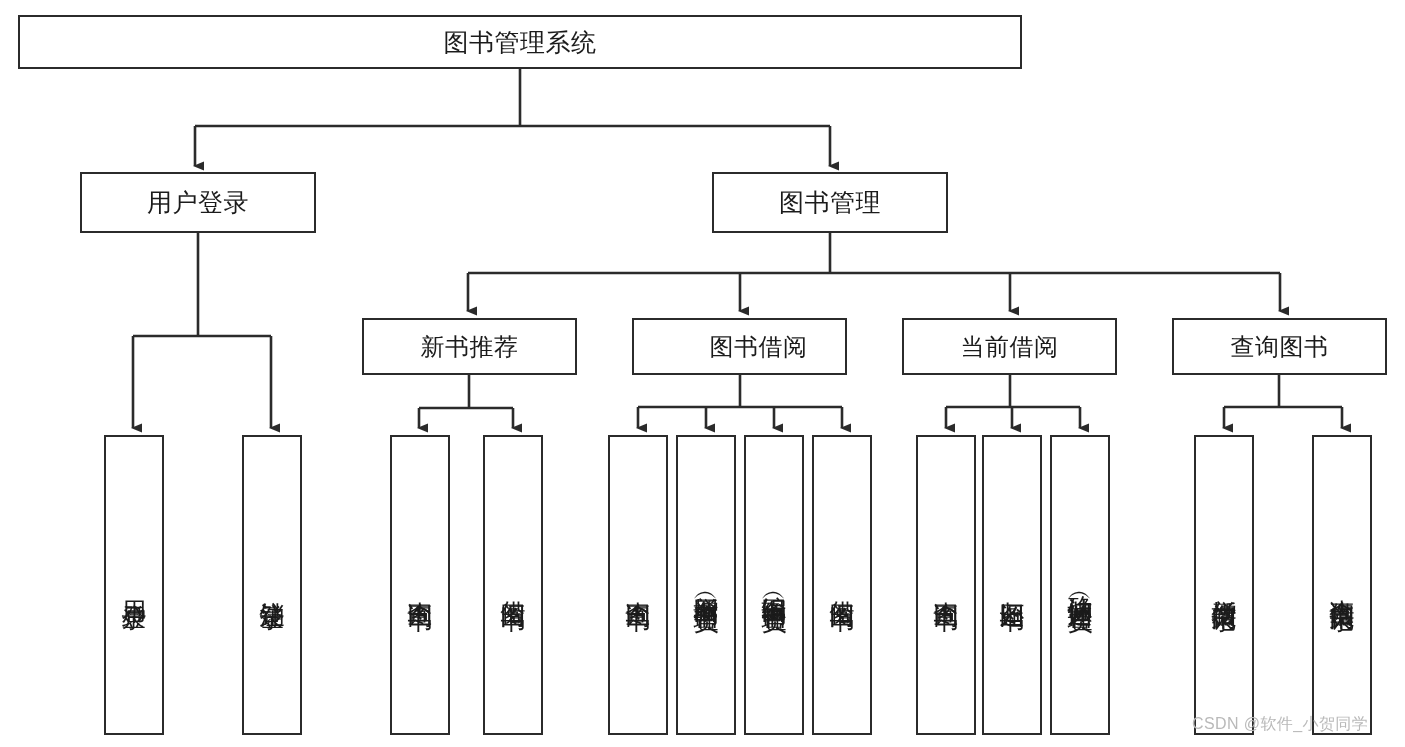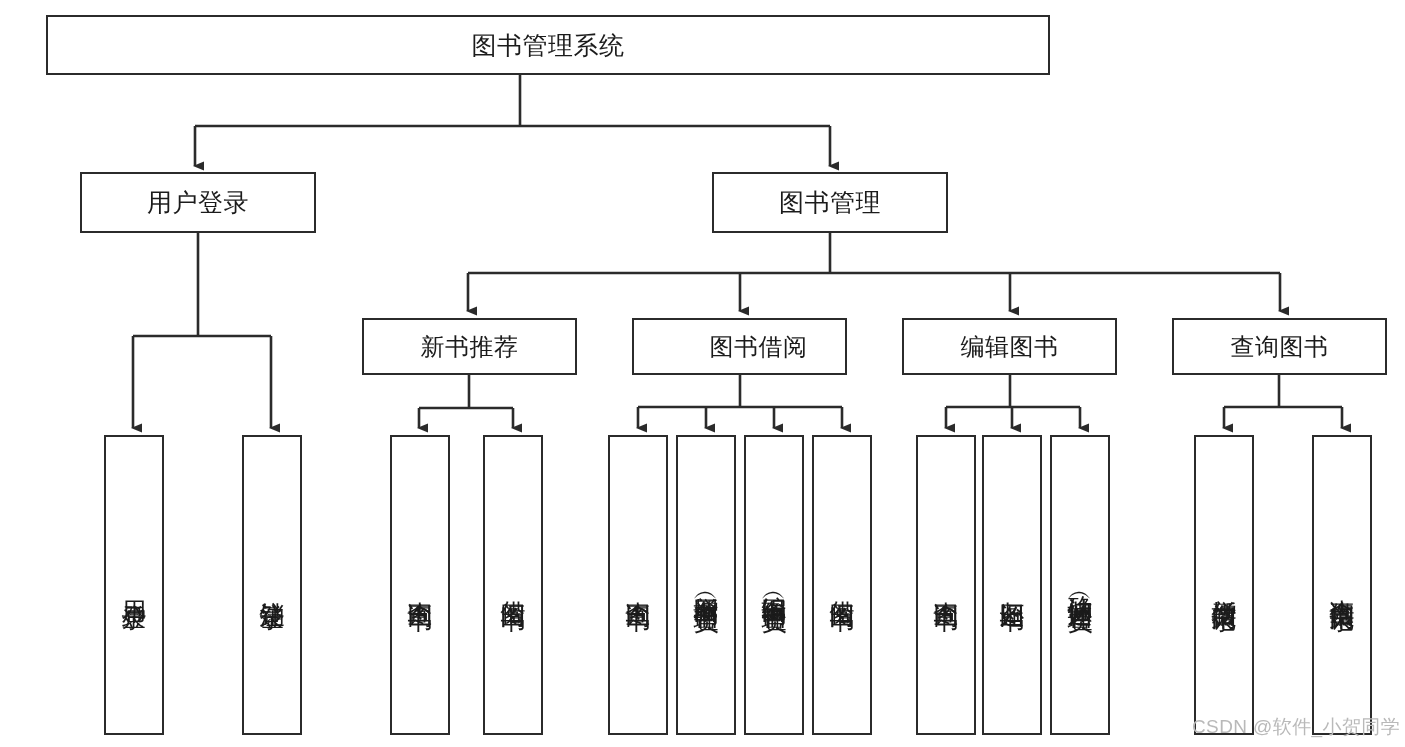--- a/index.html
+++ b/index.html
@@ -69,21 +69,21 @@
     text-orientation: upright;
     font-size: 25px;
     line-height: 1.08;
     letter-spacing: 2px;
     max-height: 100%;
   }
   .watermark {
     position: absolute;
     left: 1192px;
     top: 714px;
-    font-size: 19px;
+    font-size: 16px;
     color: #b9b9b9;
     white-space: nowrap;
     z-index: 5;
     letter-spacing: 0.4px;
   }
 </style>
 </head>
 <body>
 
 <div id="diagram">
@@ -131,39 +131,39 @@
       <path d="M1012,407 L1012,428" marker-end="url(#arrow)"></path>
       <path d="M1080,407 L1080,428" marker-end="url(#arrow)"></path>
 
       <path d="M1279,375 L1279,407"></path>
       <path d="M1224,407 L1342,407"></path>
       <path d="M1224,407 L1224,428" marker-end="url(#arrow)"></path>
       <path d="M1342,407 L1342,428" marker-end="url(#arrow)"></path>
     </g>
   </svg>
 
-  <div class="node root horiz" style="left:18px; top:15px; width:1004px; height:60px;margin-left:28px;">
+  <div class="node root horiz" style="left:18px; top:15px; width:1004px; height:54px;">
     <span class="label">图书管理系统</span>
   </div>
 
   <div class="node tier2 horiz" style="left:80px; top:172px; width:236px; height:61px;">
     <span class="label">用户登录</span>
   </div>
   <div class="node tier2 horiz" style="left:712px; top:172px; width:236px; height:61px;">
     <span class="label">图书管理</span>
   </div>
 
   <div class="node tier3 horiz" style="left:362px; top:318px; width:215px; height:57px;">
     <span class="label">新书推荐</span>
   </div>
   <div class="node tier3 horiz" style="left:632px; top:318px; width:215px; height:57px;padding-left:38px;">
     <span class="label">图书借阅</span>
   </div>
   <div class="node tier3 horiz" style="left:902px; top:318px; width:215px; height:57px;">
-    <span class="label">编辑图书</span>
+    <span class="label">当前借阅</span>
   </div>
   <div class="node tier3 horiz" style="left:1172px; top:318px; width:215px; height:57px;">
     <span class="label">查询图书</span>
   </div>
 
   <div class="node leaf" style="left:104px; top:435px; width:60px; height:300px;">
     <span class="label">用户登录</span>
   </div>
   <div class="node leaf" style="left:242px; top:435px; width:60px; height:300px;">
     <span class="label">注销登录</span>

